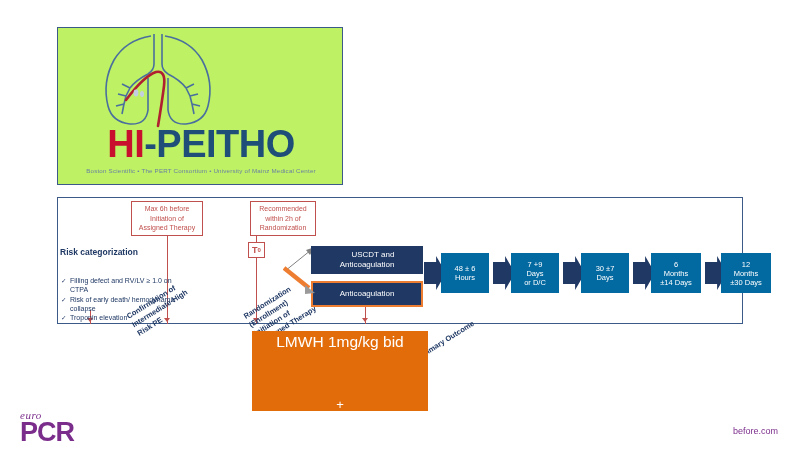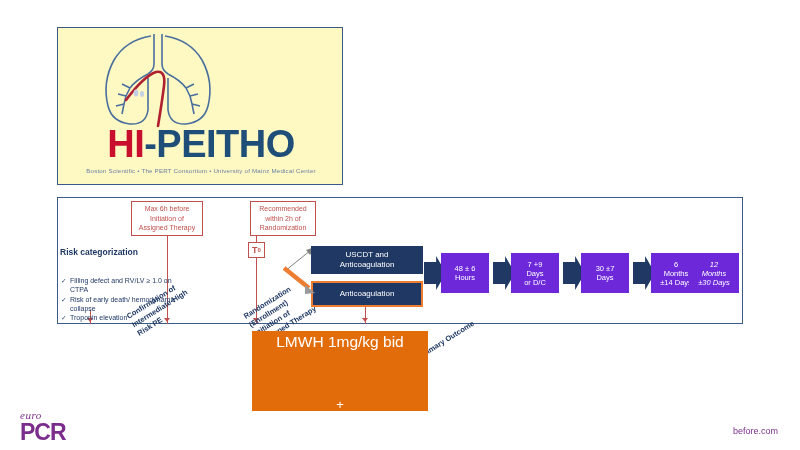--- a/index.html
+++ b/index.html
@@ -9,21 +9,21 @@
     background: #ffffff;
     position: relative;
     overflow: hidden;
   }
 
   
   #logo-panel {
     position: absolute; left: 57px; top: 27px;
     width: 286px; height: 158px;
     border: 1px solid #3b5a87;
-    background: #fef9c3;
+    background: #bef264;
   }
   #lung-art { position: absolute; left: 38px; top: 2px; width: 136px; height: 98px; }
   #wordmark {
     position: absolute; left: 0; top: 95px; width: 286px;
     text-align: center;
     font-size: 38px; font-weight: bold; letter-spacing: -0.5px;
     line-height: 42px;
     white-space: nowrap;
   }
   #wordmark .hi { color: #C8102E; }
@@ -80,21 +80,21 @@
     content: "\2713"; position: absolute; left: 1px; top: 0;
     color: #1F3864; font-size: 6.5px;
   }
 
   
   .navy-box {
     position: absolute;
     background: #1F3864;
     color: #ffffff;
     display: flex; align-items: center; justify-content: center;
-    text-align: center;
+    text-align: right;
     font-size: 8px; line-height: 10px;
     white-space: pre-line;
     z-index: 4;
   }
   #box-consent { left: 120px; top: 58px; width: 105px; height: 28px; }
   #box-uscdt   { left: 253px; top: 48px; width: 112px; height: 28px; }
   #box-antico  { left: 253px; top: 83px; width: 112px; height: 26px;
                  border: 2.5px solid #ED7D31; z-index: 5; }
 
   
@@ -112,21 +112,21 @@
   .chev-arrow {
     position: absolute; top: 58px;
     width: 22px; height: 34px;
     background: #1F3864;
     clip-path: polygon(0 18%, 55% 18%, 55% 0, 100% 50%, 55% 100%, 55% 82%, 0 82%);
     z-index: 4;
   }
   .time-box {
     position: absolute; top: 55px;
     height: 40px;
-    background: #6d28d9; color: #ffffff;
+    background: #0369a1; color: #ffffff;
     display: flex; align-items: center; justify-content: center;
     text-align: center; font-size: 7.5px; line-height: 9px;
     white-space: pre-line;
     z-index: 4;
   }
 
   
   .diag-label {
     position: absolute;
     font-size: 7.5px; font-weight: bold; color: #1F3864;
@@ -157,21 +157,21 @@
   #grey-branch   { position: absolute; left: 225px; top: 47px; z-index: 3; }
 
   
   #euro-logo { position: absolute; left: 20px; top: 410px; width: 60px; }
   #euro-logo .euro {
     font-family: "Liberation Serif", serif;
     font-style: italic; font-size: 11px; color: #7B2D8B;
     letter-spacing: 0.5px; line-height: 11px;
   }
   #euro-logo .pcr {
-    font-size: 23px; font-weight: bold; color: #7B2D8B;
+    font-size: 27px; font-weight: bold; color: #7B2D8B;
     letter-spacing: -1px; line-height: 23px;
   }
   #footer-url {
     position: absolute; right: 22px; top: 426px;
     font-size: 9px; color: #7B2D8B;
   }
 </style>
 </head>
 <body>
 
@@ -254,21 +254,21 @@
 Days
 or D/C</div>
   <div class="chev-arrow" style="left:505px;"></div>
   <div class="time-box" style="left:523px; width:48px;">30 ±7
 Days</div>
   <div class="chev-arrow" style="left:575px;"></div>
   <div class="time-box" style="left:593px; width:50px;">6
 Months
 ±14 Days</div>
   <div class="chev-arrow" style="left:647px;"></div>
-  <div class="time-box" style="left:631px; width:50px;font-style:italic;">12
+  <div class="time-box" style="left:663px; width:50px;">12
 Months
 ±30 Days</div>
 </div>
 
 <div class="diag-label" style="left:125px; top:313px;">Confirmation of
 Intermediate-High
 Risk PE</div>
 <div class="diag-label" style="left:242px; top:313px;">Randomization
 (Enrollment)
 Initiation of

